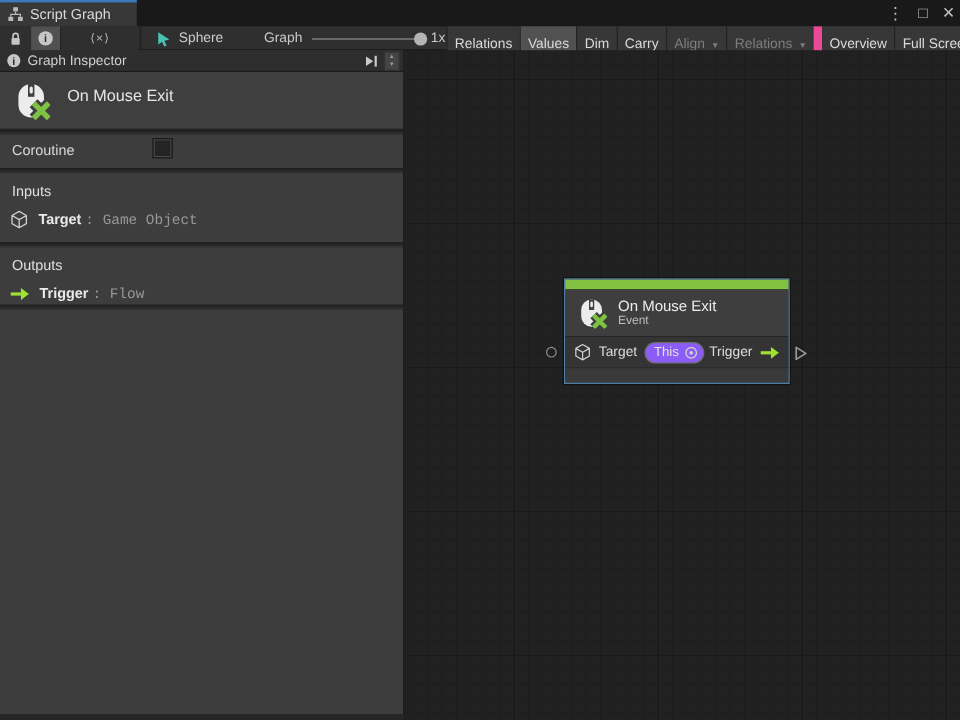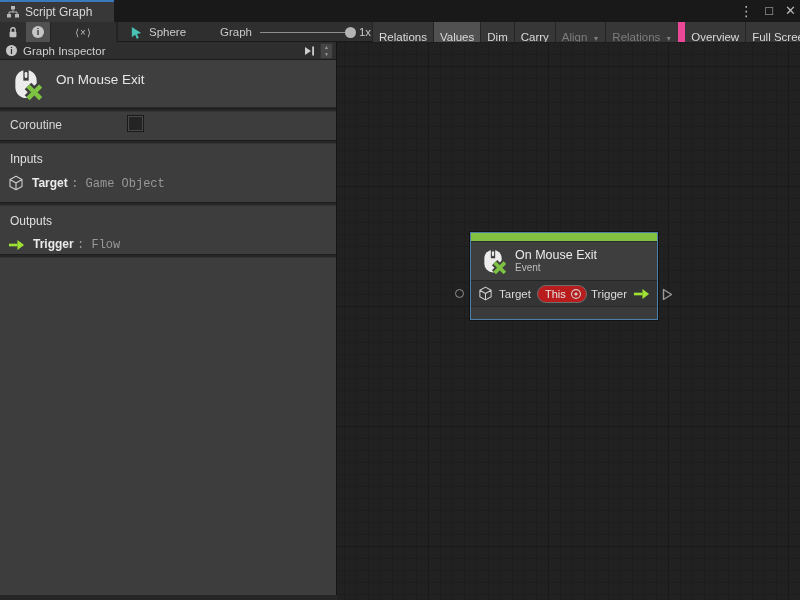--- a/index.html
+++ b/index.html
@@ -104,21 +104,21 @@
   }
   .node-accent { height:9px; width:100%; border-bottom:1px solid #2c2c2c; }
   .node-header { height:39px; display:flex; align-items:center; gap:9px; padding:0 8px 0 9px; border-bottom:1px solid #262626; background:#3e3e3e; }
   .node-titles { display:flex; flex-direction:column; }
   .node-title { font-size:12.5px; color:#ececec; line-height:14px; }
   .node-sub { font-size:10px; color:#bdbdbd; line-height:12px; }
   .node-ports { height:26px; background:#343434; border-bottom:1px solid #2a2a2a; display:flex; align-items:center; justify-content:space-between; padding:0 7px; }
   .port-left, .port-right { display:flex; align-items:center; gap:6px; }
   .port-label { font-size:11.5px; color:#dcdcdc; }
   .pill {
-    display:flex; align-items:center; gap:4px; background:#b91c1c; border:1px solid #6d6d6d;
+    display:flex; align-items:center; gap:4px; background:#8b5cf6; border:1px solid #6d6d6d;
     border-radius:9px; height:18px; padding:0 4px 0 7px; font-size:11px; color:#e4e4e4;
   }
   .node-footer { height:11px; background:#3a3a3a; }
   .port-circle { position:absolute; left:118px; top:247px; width:9px; height:9px; border-radius:50%; border:1.5px solid #909090; }
   .port-tri { position:absolute; left:325px; top:246px; }
 </style>
 </head>
 <body>
 
 <div class="screen">

